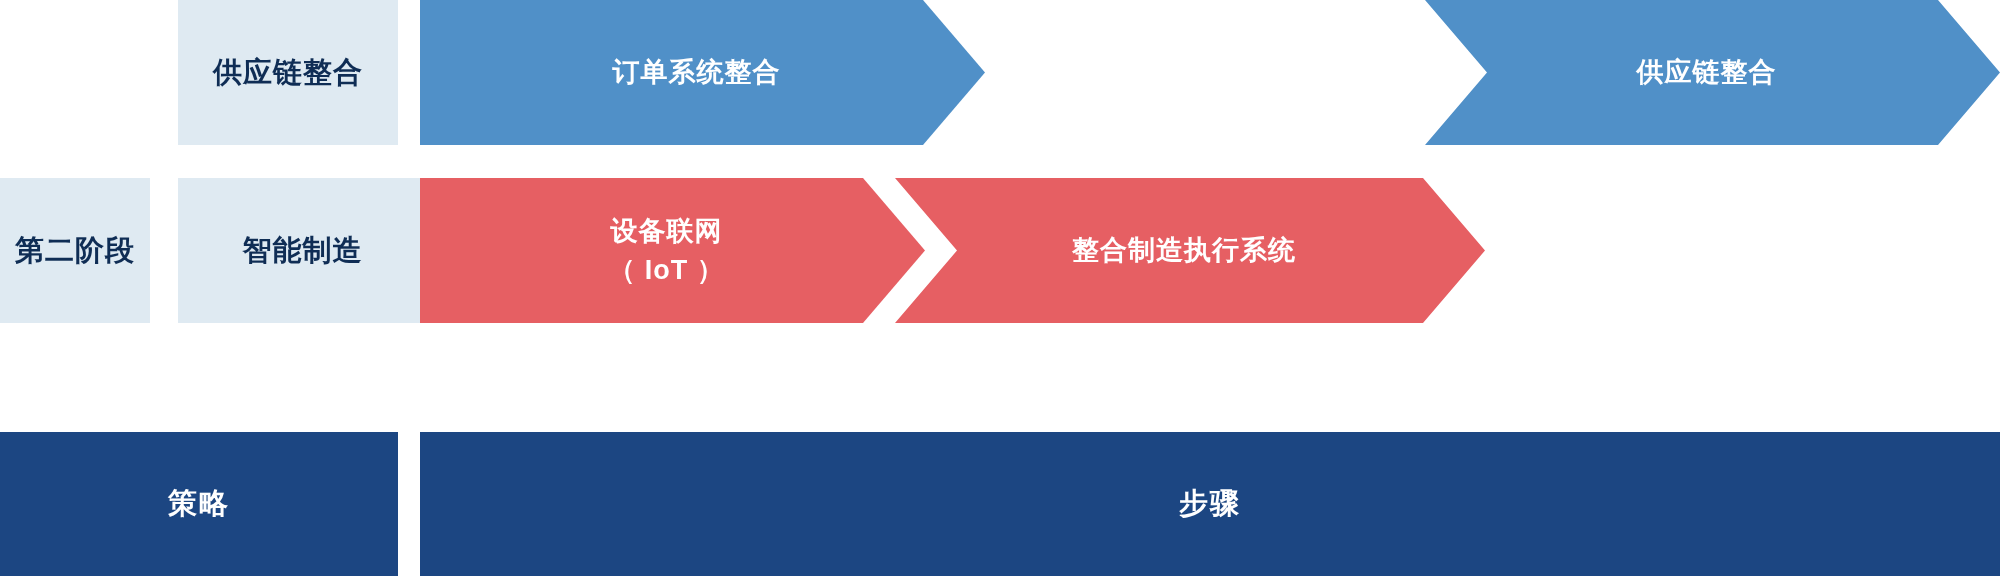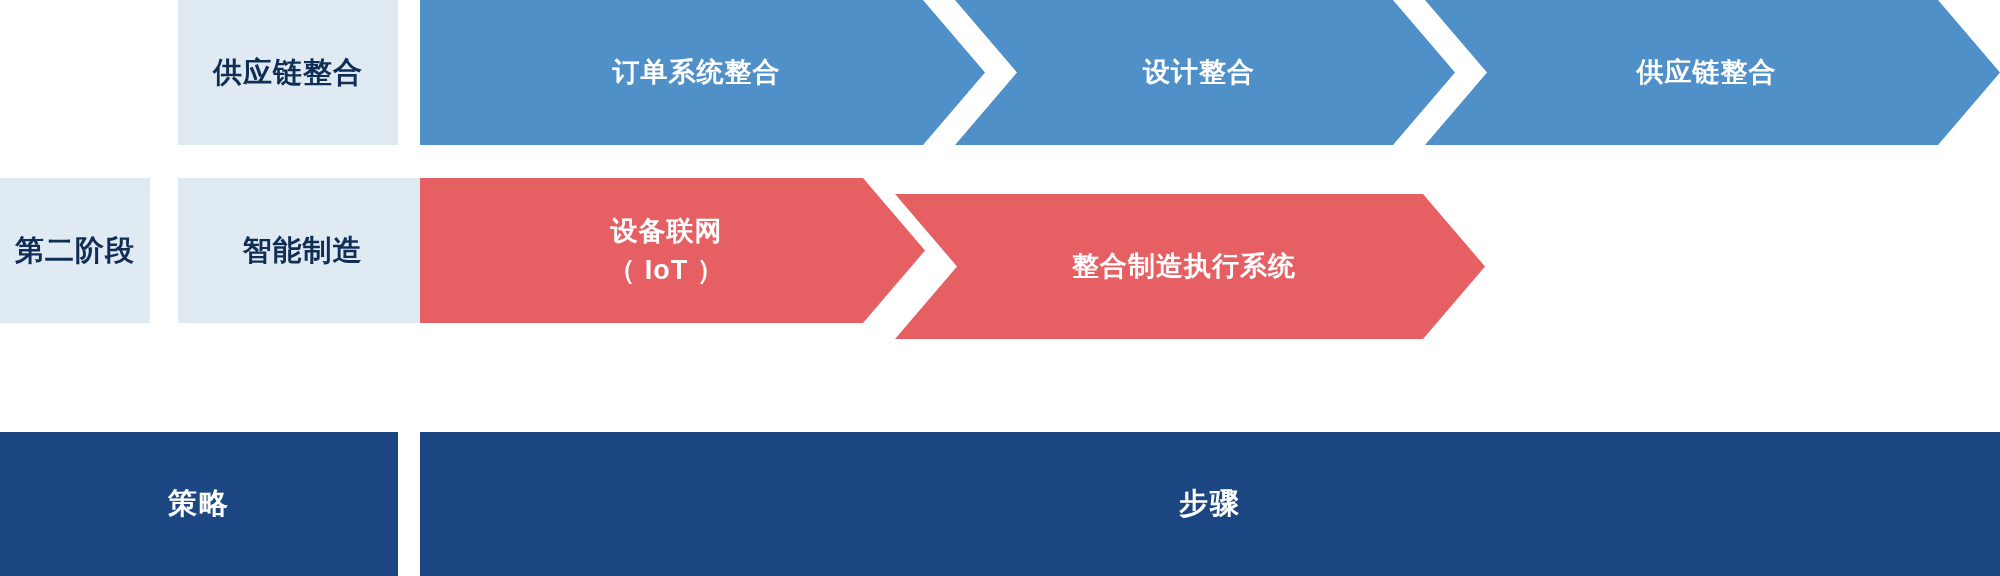--- a/index.html
+++ b/index.html
@@ -69,42 +69,39 @@
 
 
   <div class="label-cell" style="left:178px;top:0px;width:220px;height:145px;">
     <span>供应链整合</span>
   </div>
 
   <div class="arrow first" style="left:420px;top:0px;width:565px;height:145px;background:#5090c8;">
     <span class="txt">订单系统整合</span>
   </div>
 
-  <div class="arrow mid" style="left:955px;top:0px;width:500px;height:145px;background:#5090c8;">
-    <span class="txt">设计整合</span>
-  </div>
 
   <div class="arrow last" style="left:1425px;top:0px;width:575px;height:145px;background:#5090c8;">
     <span class="txt">供应链整合</span>
   </div>
 
   <div class="label-cell" style="left:0px;top:178px;width:150px;height:145px;">
     <span>第二阶段</span>
   </div>
 
   <div class="label-cell" style="left:178px;top:178px;width:249px;height:145px;">
     <span>智能制造</span>
   </div>
 
   <div class="arrow first" style="left:420px;top:178px;width:505px;height:145px;background:#e65f63;">
     <span class="txt">设备联网
 （ IoT ）</span>
   </div>
 
-  <div class="arrow mid" style="left:895px;top:194px;width:590px;height:145px;background:#e65f63;">
+  <div class="arrow mid" style="left:895px;top:178px;width:590px;height:145px;background:#e65f63;">
     <span class="txt">整合制造执行系统</span>
   </div>
 
 
   <div class="footer-bar" style="left:420px;top:432px;width:1580px;height:144px;">
     <span>步骤</span>
   </div>
 
   <div class="footer-bar" style="left:0px;top:432px;width:398px;height:144px;">
     <span>策略</span>

